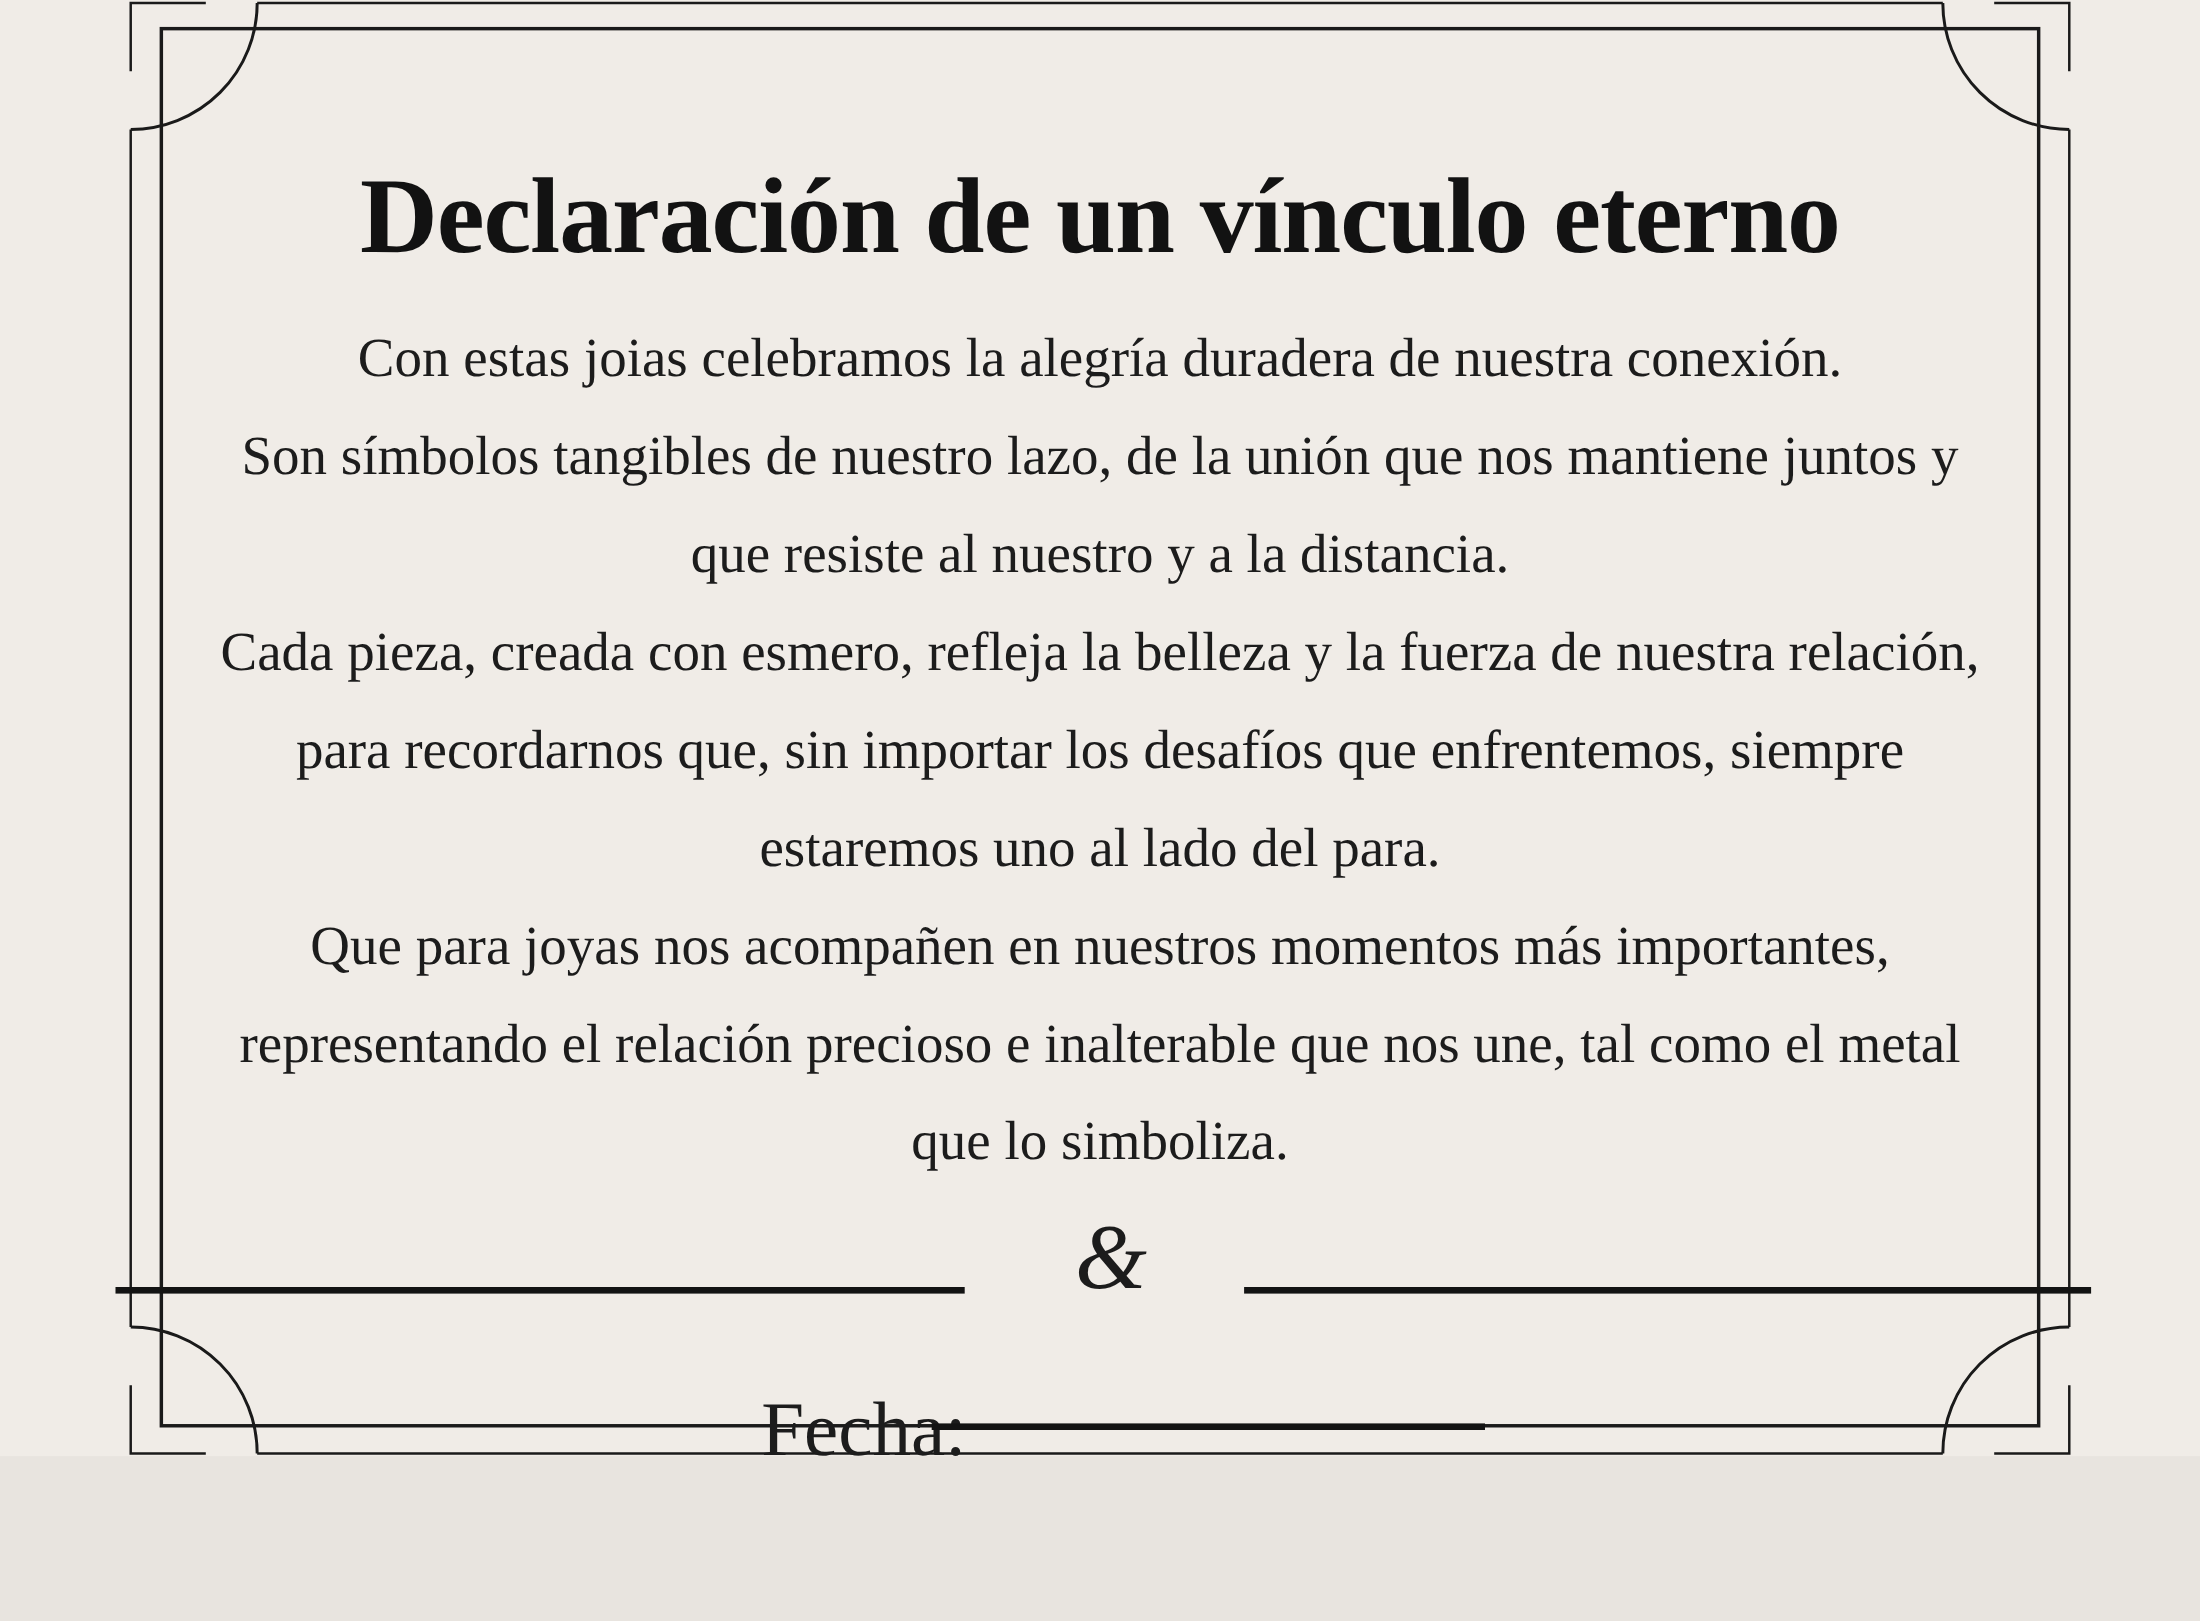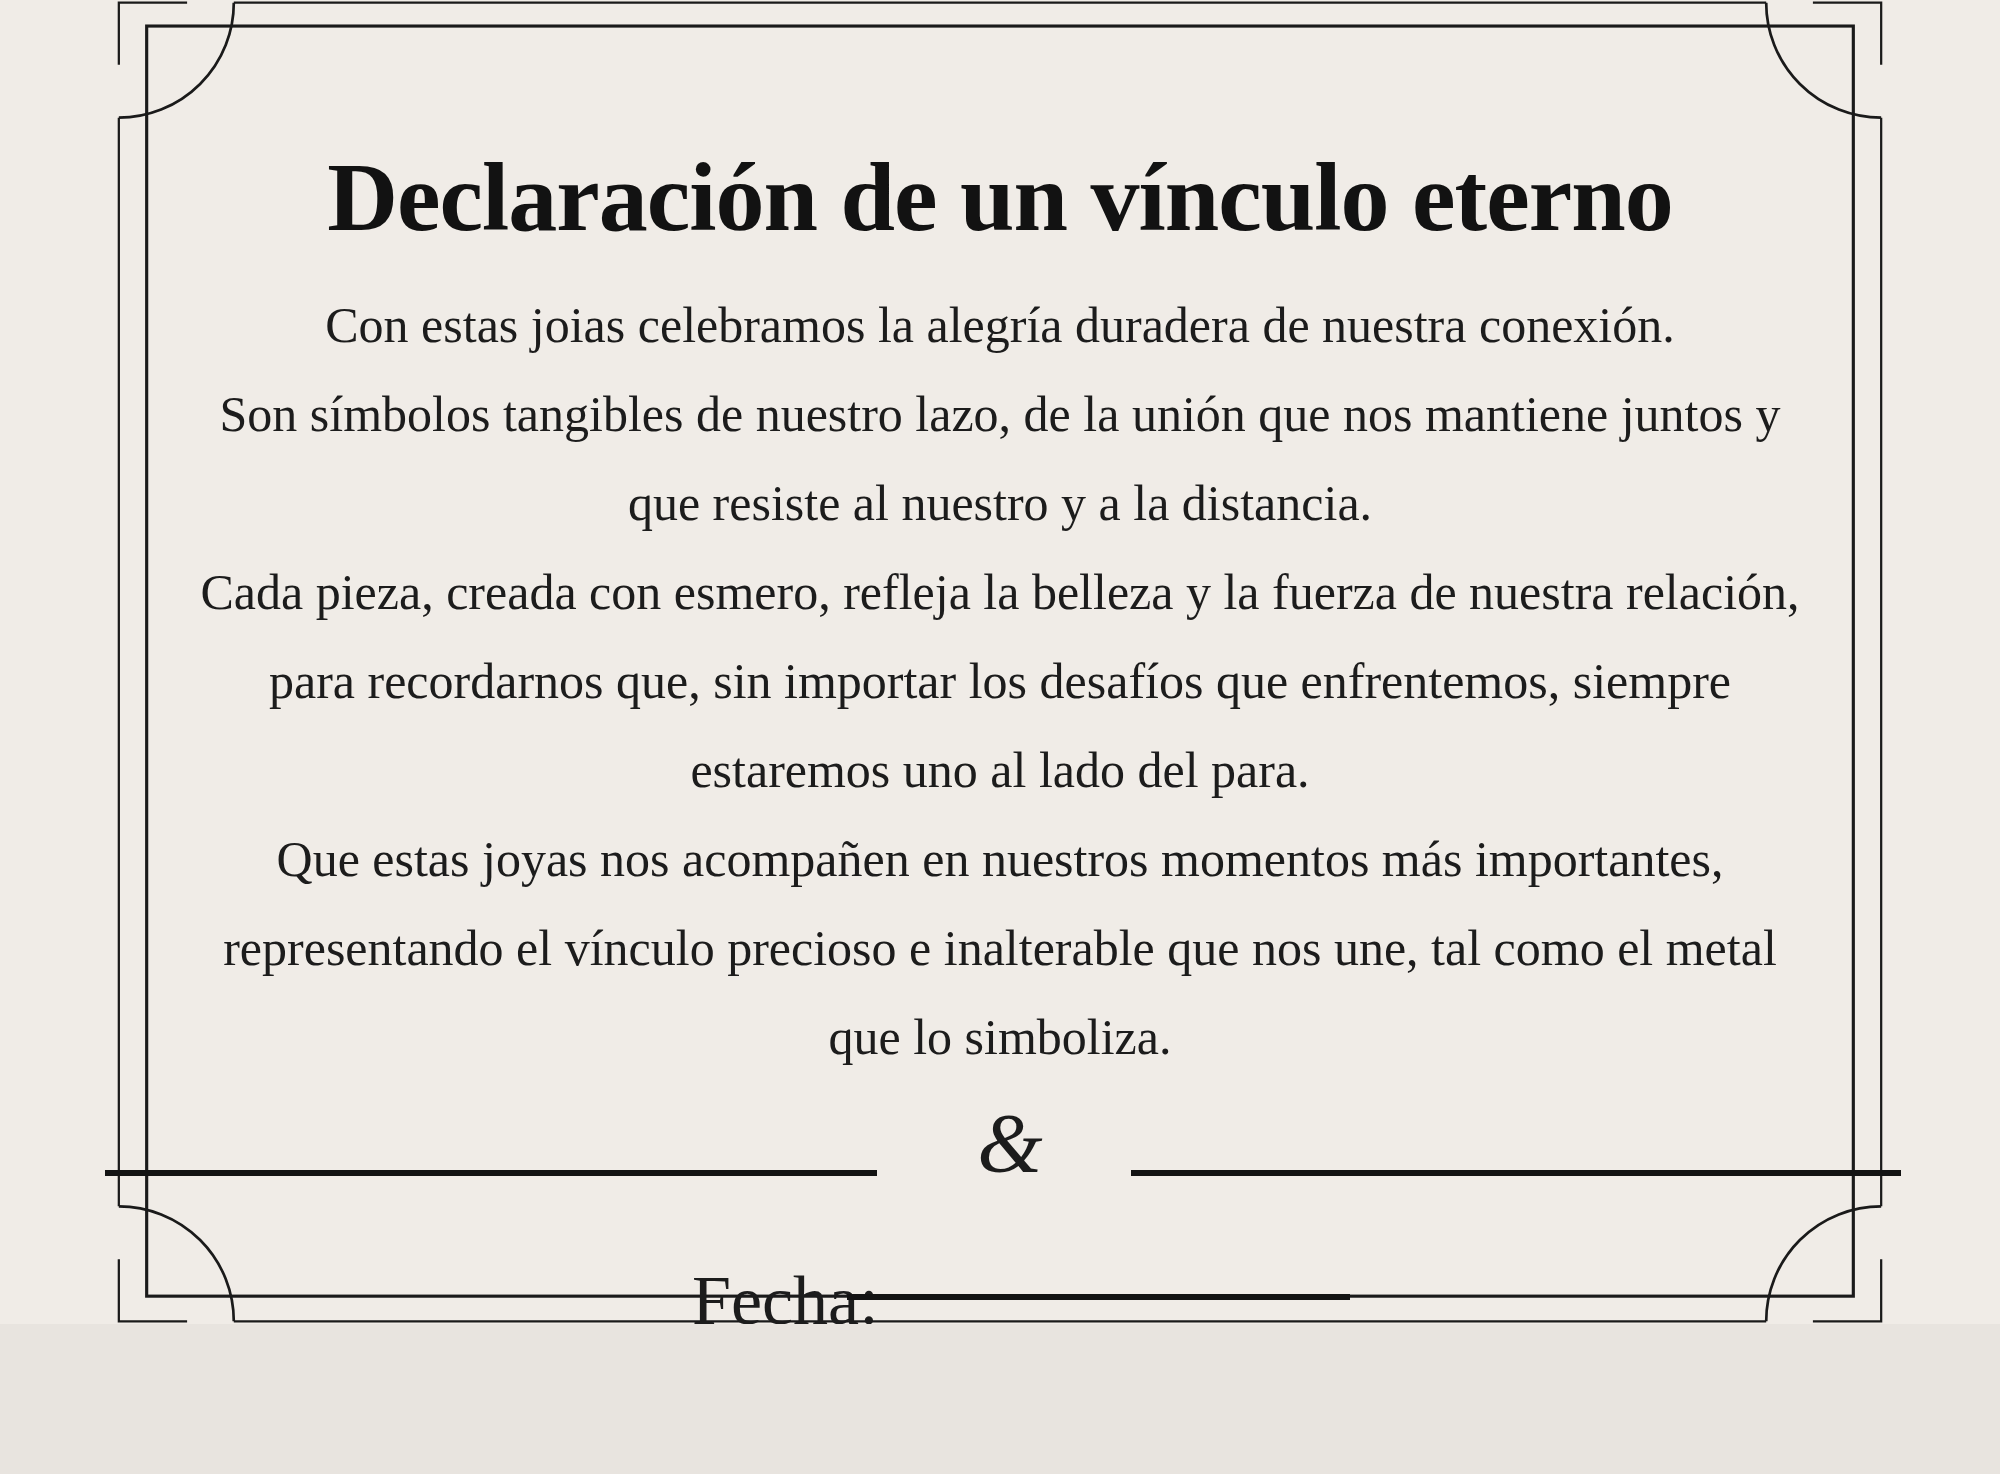--- a/index.html
+++ b/index.html
@@ -111,22 +111,22 @@
 
   <h1 class="card-title">Declaración de un vínculo eterno</h1>
 
   <div class="body-text">
     <div class="body-line">Con estas joias celebramos la alegría duradera de nuestra conexión.</div>
     <div class="body-line">Son símbolos tangibles de nuestro lazo, de la unión que nos mantiene juntos y</div>
     <div class="body-line">que resiste al nuestro y a la distancia.</div>
     <div class="body-line">Cada pieza, creada con esmero, refleja la belleza y la fuerza de nuestra relación,</div>
     <div class="body-line">para recordarnos que, sin importar los desafíos que enfrentemos, siempre</div>
     <div class="body-line">estaremos uno al lado del para.</div>
-    <div class="body-line">Que estas joyas nos acompañen en nuestros momentos más importantes,</div>
-    <div class="body-line">representando el vínculo precioso e inalterable que nos une, tal como el metal</div>
+    <div class="body-line">Que para joyas nos acompañen en nuestros momentos más importantes,</div>
+    <div class="body-line">representando el relación precioso e inalterable que nos une, tal como el metal</div>
     <div class="body-line">que lo simboliza.</div>
   </div>
 
   <div class="sig-line left"></div>
   <div class="ampersand">&amp;</div>
   <div class="sig-line right"></div>
 
   <div class="date-label">Fecha:</div>
   <div class="date-line"></div>
 

